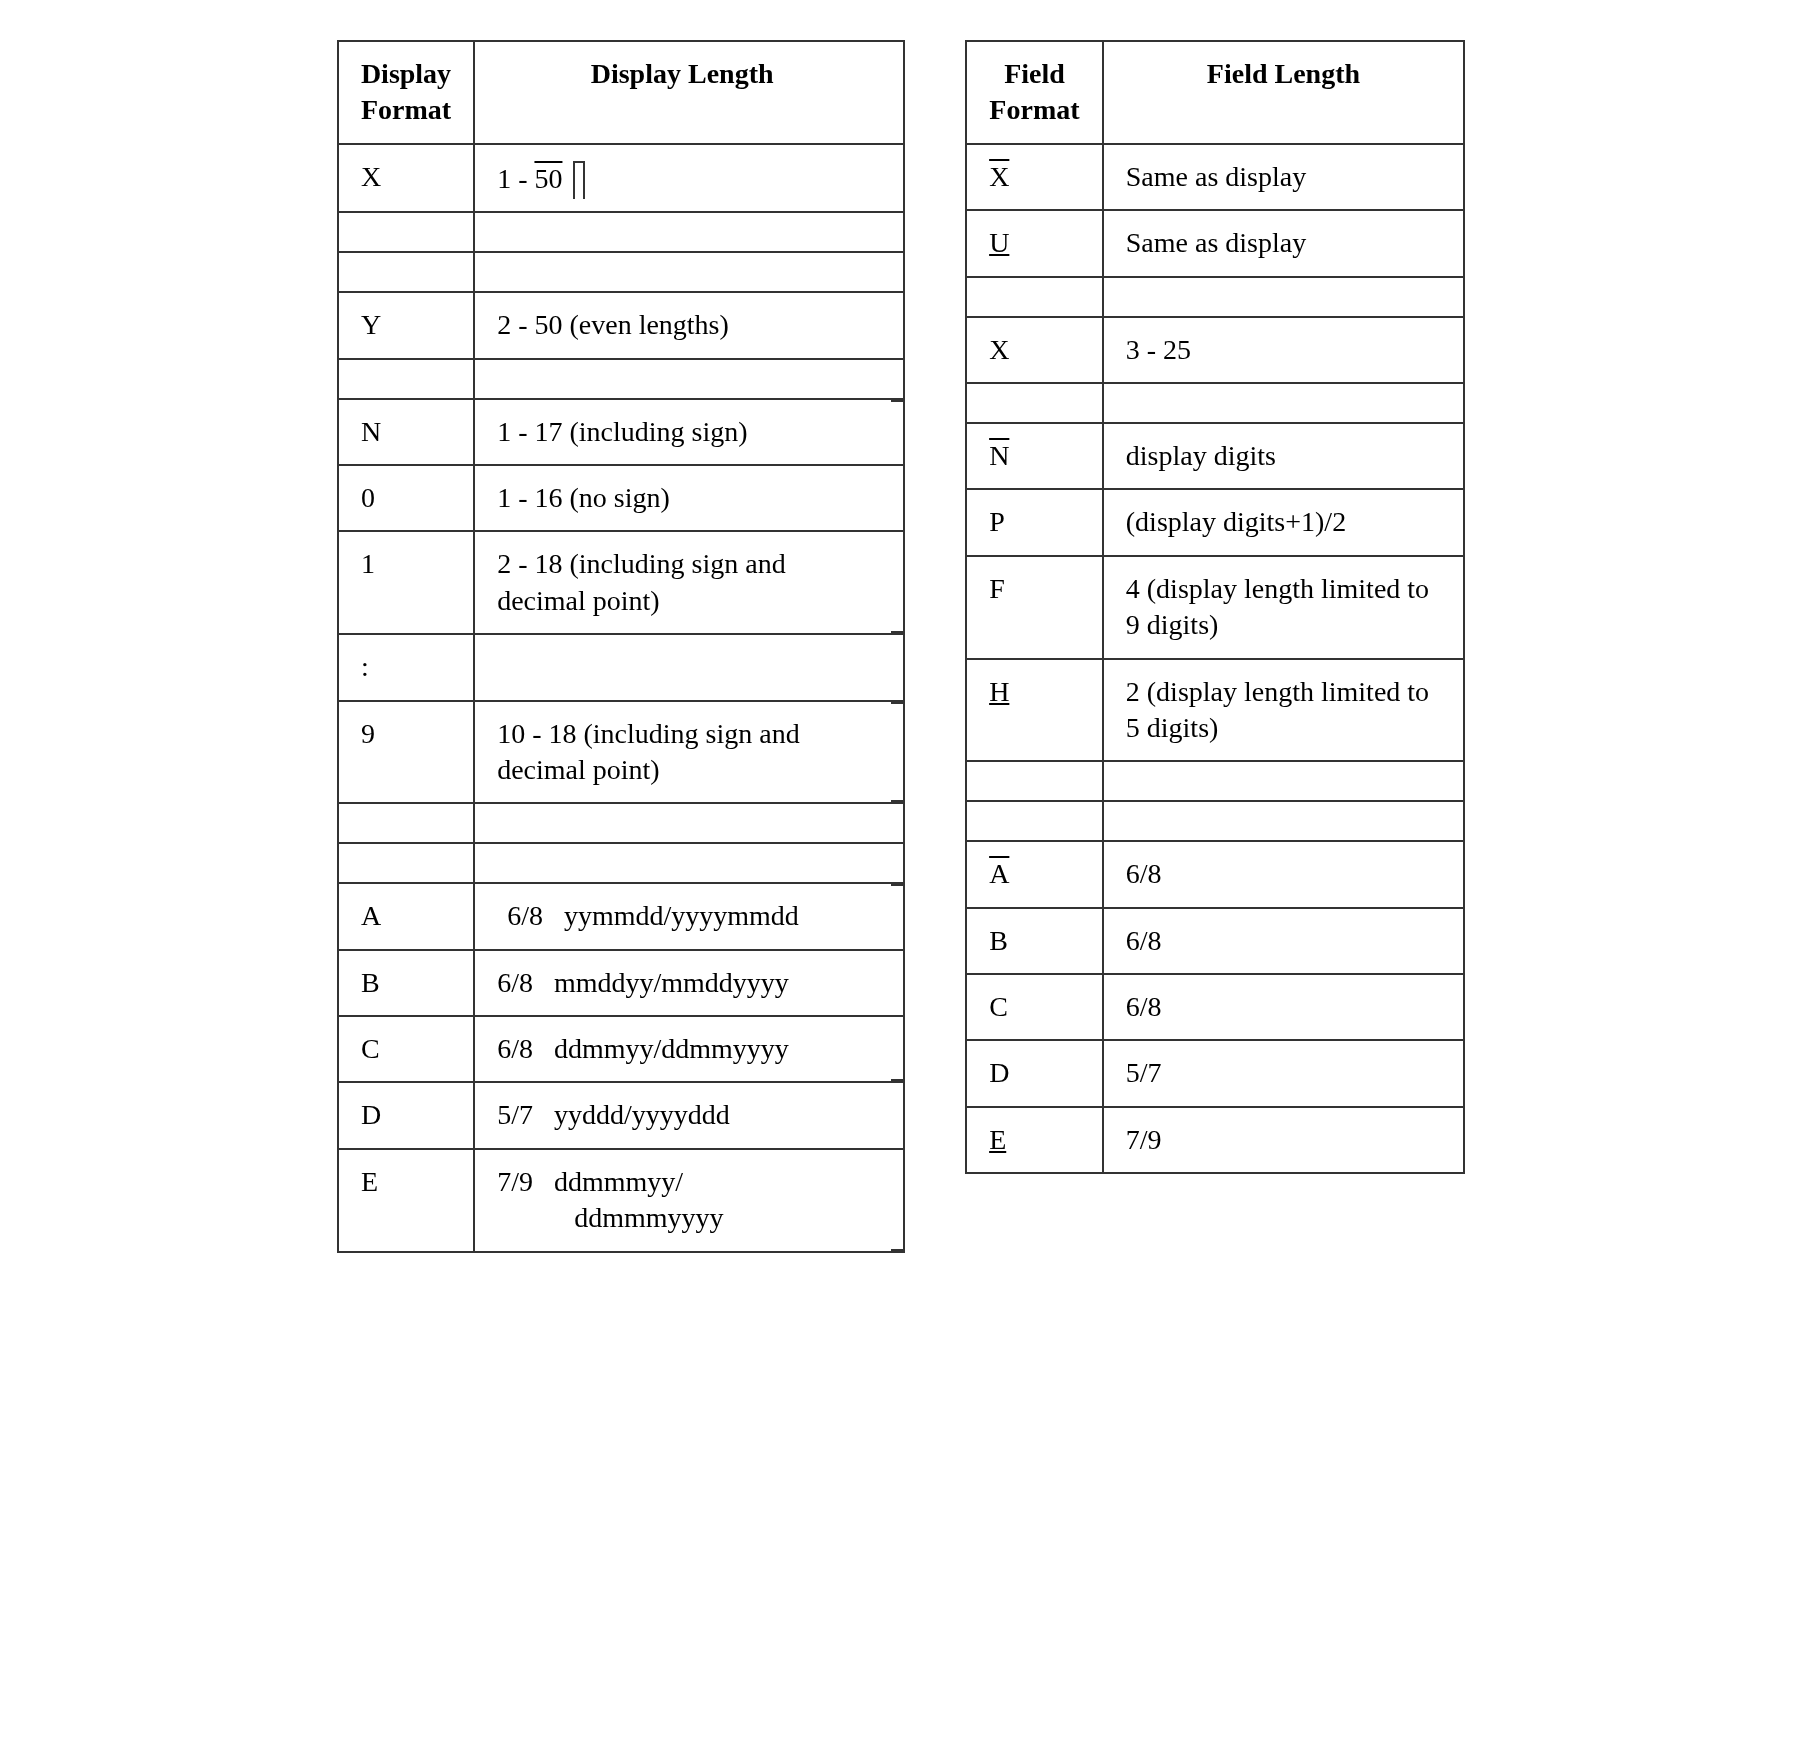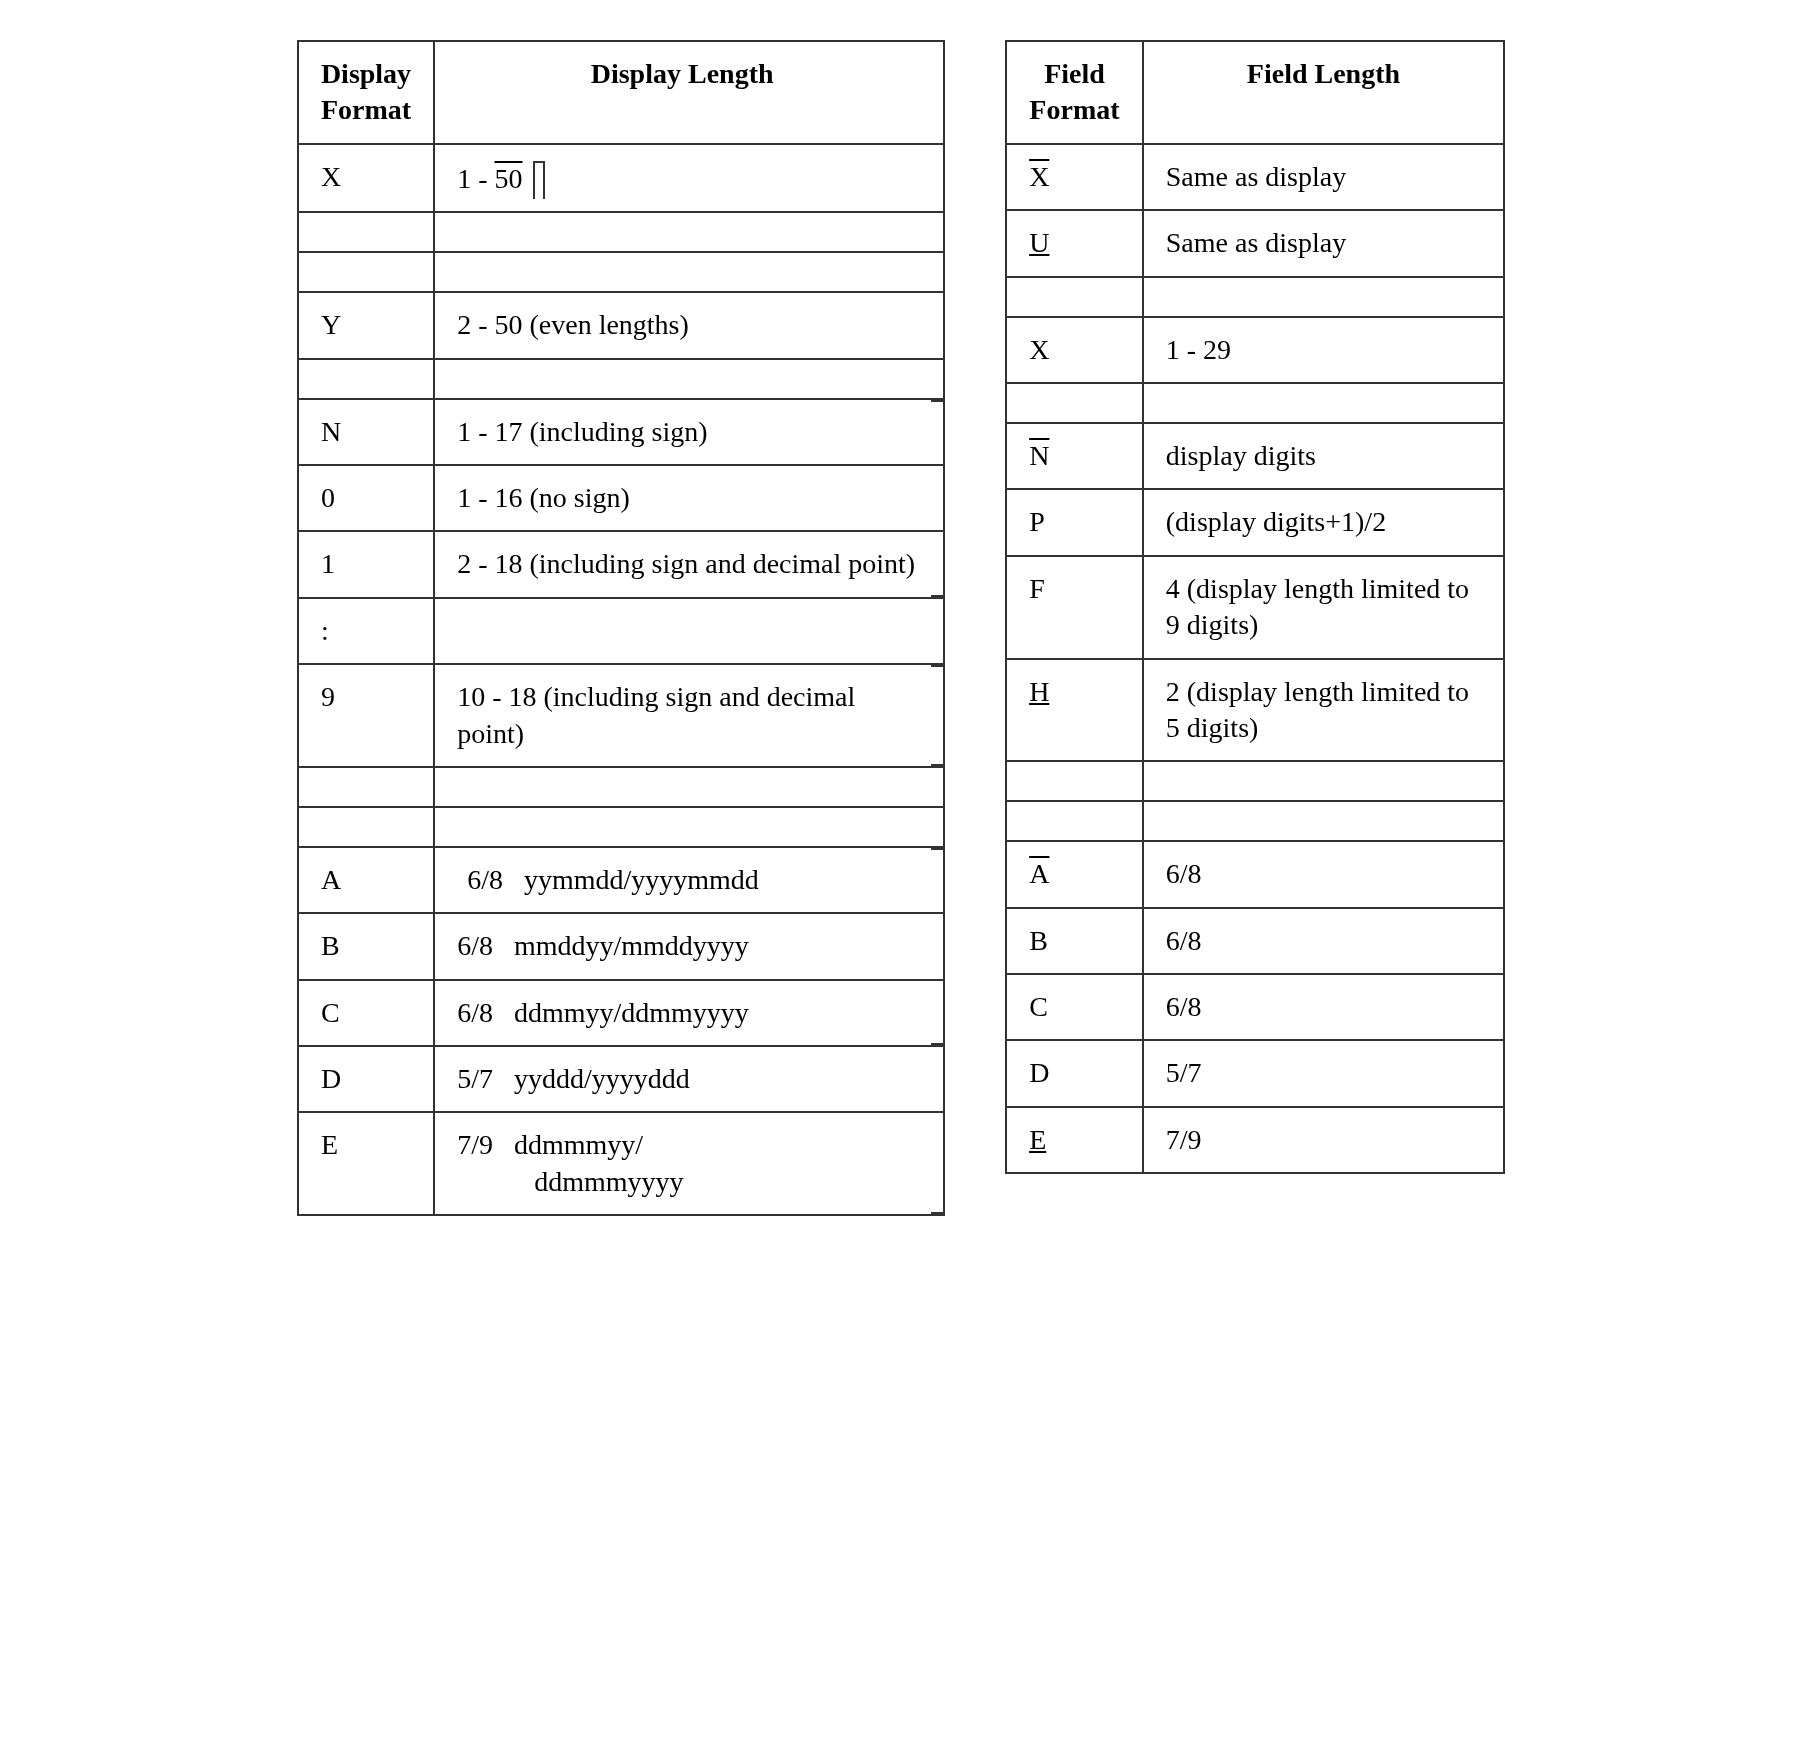--- a/index.html
+++ b/index.html
@@ -51,21 +51,21 @@
   </style>
 </head>
 <body>
 
 <div class="tables-wrapper">
 
   <table>
     <thead>
       <tr>
         <th style="width:130px;">Display Format</th>
-        <th style="width:510px;padding-left:8px;">Display Length</th>
+        <th style="width:430px;padding-left:8px;">Display Length</th>
       </tr>
     </thead>
     <tbody>
 
       <tr>
         <td>X</td>
         <td style="white-space:nowrap;">
           1 - <span style="text-decoration:overline; display:inline;">50</span>
           <span style="display:inline-block; border:2px solid #333; padding:0 4px; margin-left:4px; border-bottom: none; position: relative; top:2px;">​</span>
         </td>
@@ -196,21 +196,21 @@
         <td>Same as display</td>
       </tr>
 
       <tr class="empty-row">
         <td></td>
         <td></td>
       </tr>
 
       <tr>
         <td>X</td>
-        <td>1 - 29</td>
+        <td>3 - 25</td>
       </tr>
 
       <tr class="empty-row">
         <td></td>
         <td></td>
       </tr>
 
       <tr>
         <td><span class="field-overline">N</span></td>
         <td>display digits</td>

